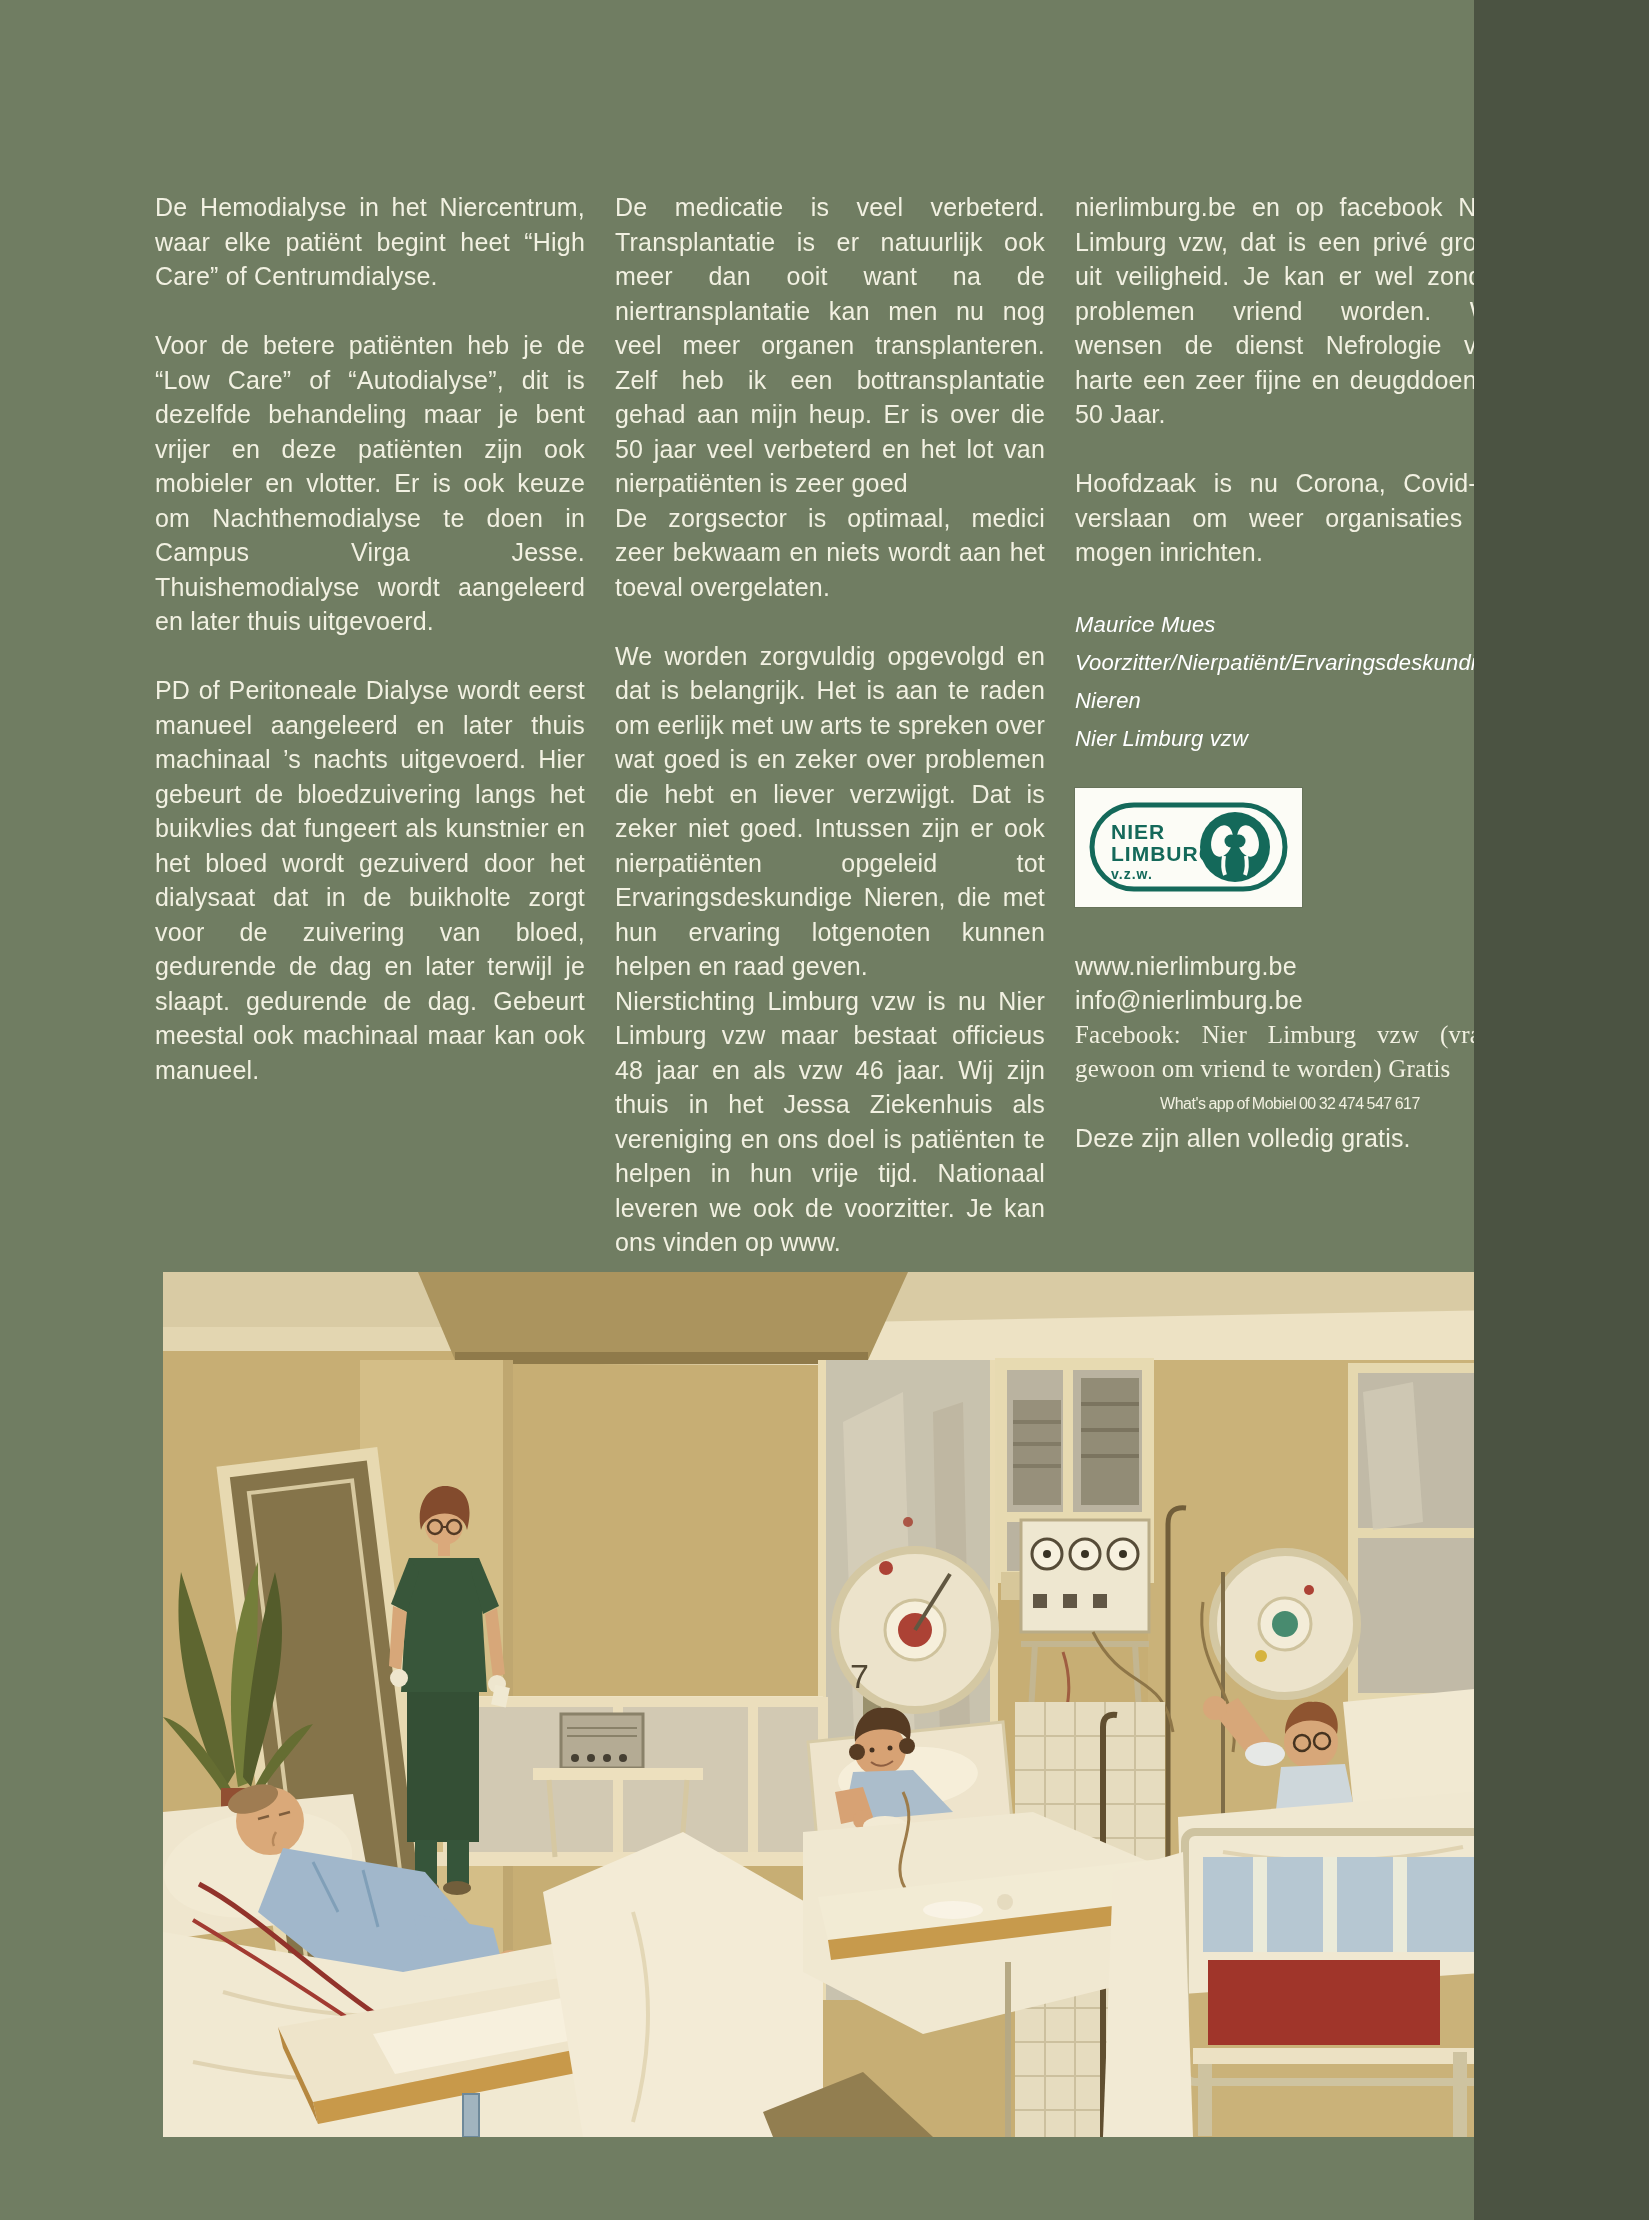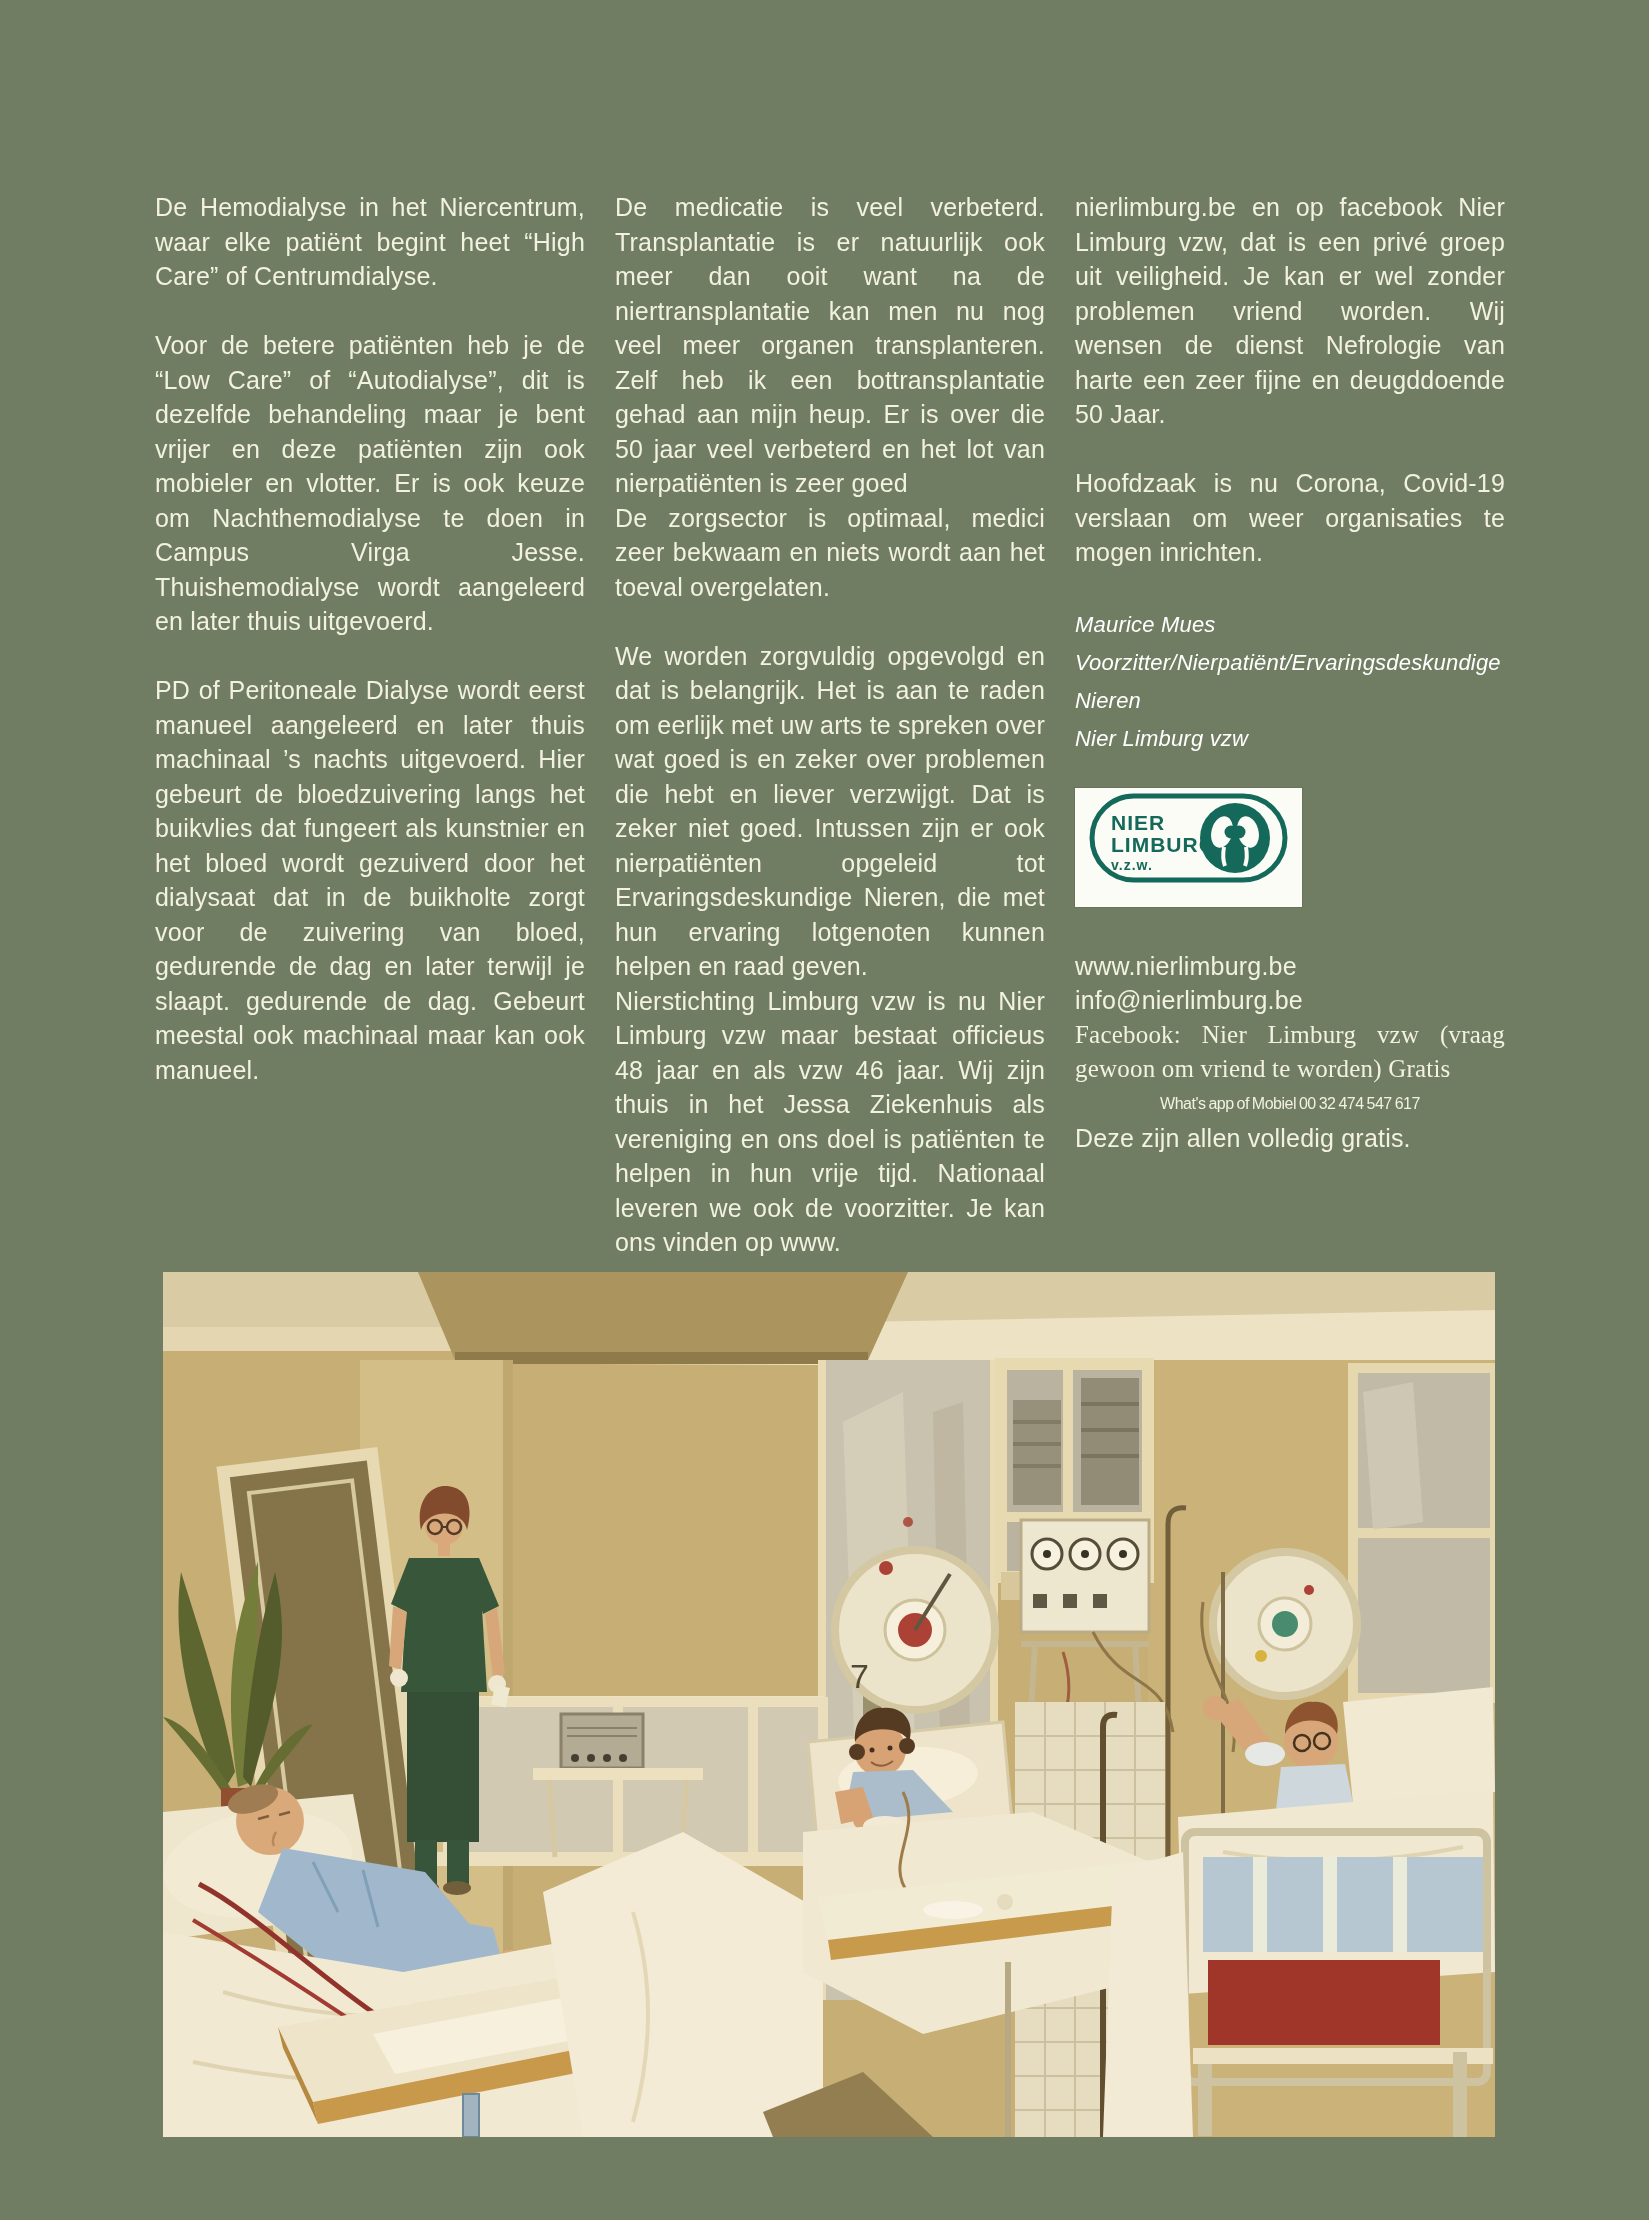--- a/index.html
+++ b/index.html
@@ -1,24 +1,24 @@
 <!DOCTYPE html>
 <html><head>
 <meta charset="utf-8">
 <style>
   html,body{margin:0;padding:0;background:#4b5342;}
-  .page{position:relative;width:1649px;height:2220px;background:#707D62;overflow:hidden;
+  .page{position:relative;width:1474px;height:2220px;background:#707D62;overflow:hidden;
         font-family:"Liberation Sans",sans-serif;}
   .cols{position:absolute;left:155px;top:190px;width:1350px;display:flex;gap:30px;color:#F2F1E2;}
   .col{width:430px;font-size:25px;line-height:34.5px;letter-spacing:.2px;}
   .col p{margin:0;text-align:justify;}
   .col p.gap{margin-top:34.5px;}
   .sig{margin-top:36px;font-style:italic;font-size:22px;line-height:38px;color:#ffffff;}
   .logo-box{margin-top:30px;width:227px;height:119px;background:#FCFCF6;display:flex;
-            align-items:flex-start;justify-content:center;box-shadow:0 0 0 1px rgba(0,0,0,.08);}
+            align-items:center;justify-content:center;box-shadow:0 0 0 1px rgba(0,0,0,.08);}
   .contact{margin-top:42px;font-size:25px;line-height:34.5px;}
   .contact .just{text-align:justify;font-family:Liberation Serif, serif;}
   .contact .tight{font-size:16px;letter-spacing:-.5px;word-spacing:-1px;white-space:nowrap;text-align:center;}
   .photo{position:absolute;left:163px;top:1272px;width:1332px;height:865px;}
   .photo svg{display:block;}
   .logo-text{font-family:"Liberation Sans",sans-serif;font-weight:bold;letter-spacing:1px;}
 </style>
 </head>
 <body>
 

